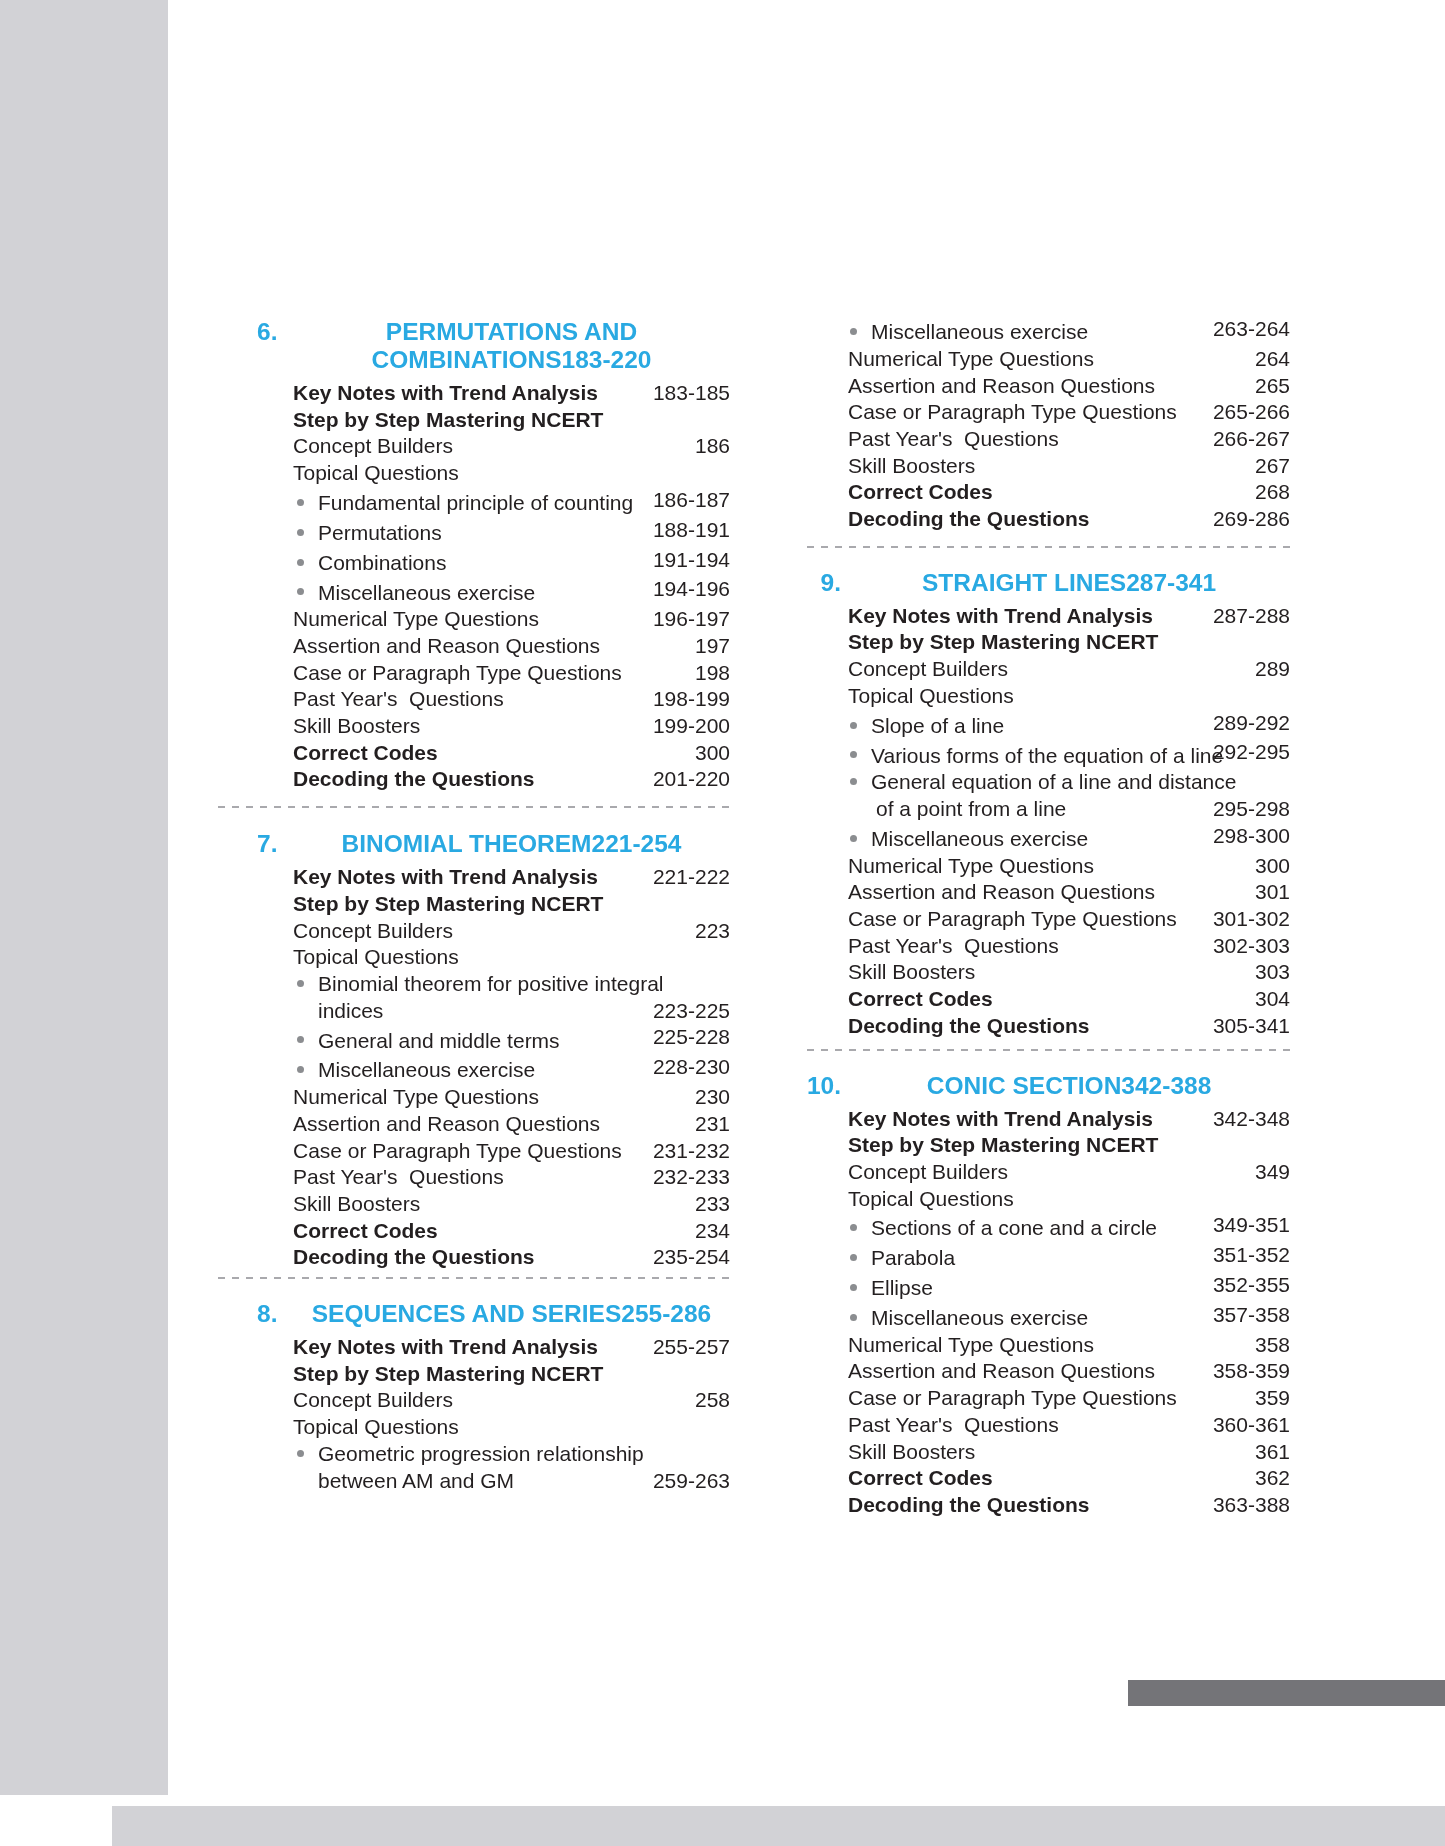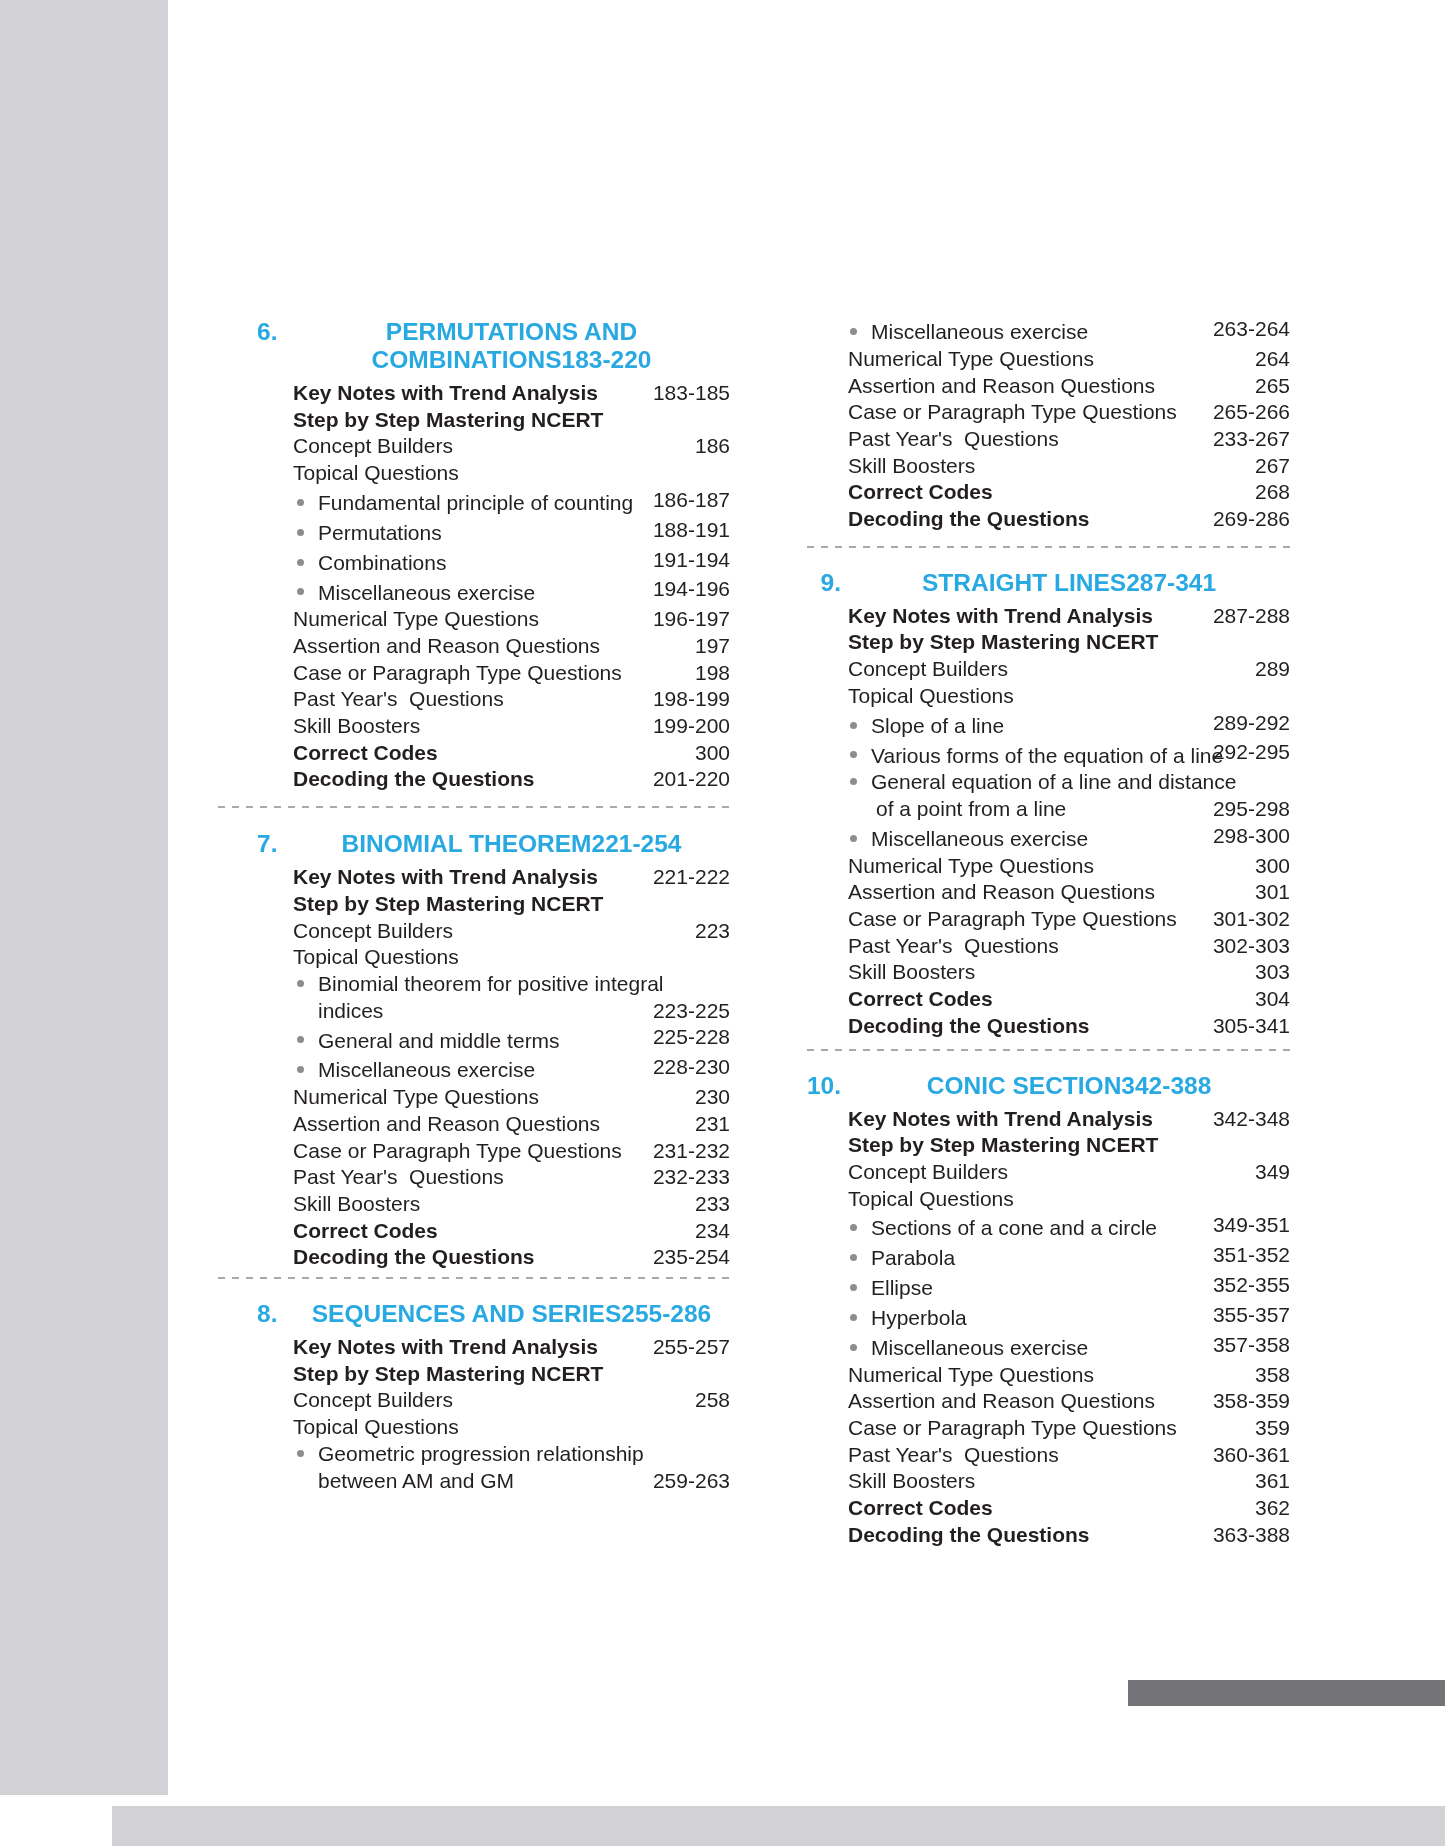--- a/index.html
+++ b/index.html
@@ -263,21 +263,21 @@
           <div class="row">
             <span class="row-label"><span class="txt">Assertion and Reason Questions</span></span>
             <span class="row-pages">265</span>
           </div>
           <div class="row">
             <span class="row-label"><span class="txt">Case or Paragraph Type Questions</span></span>
             <span class="row-pages">265-266</span>
           </div>
           <div class="row">
             <span class="row-label"><span class="txt">Past Year's  Questions</span></span>
-            <span class="row-pages">233-267</span>
+            <span class="row-pages">266-267</span>
           </div>
           <div class="row">
             <span class="row-label"><span class="txt">Skill Boosters</span></span>
             <span class="row-pages">267</span>
           </div>
           <div class="row bold">
             <span class="row-label"><span class="txt">Correct Codes</span></span>
             <span class="row-pages">268</span>
           </div>
           <div class="row bold">
@@ -398,24 +398,20 @@
           </div>
           <div class="row bullet">
             <span class="row-label"><span class="dot"></span><span class="txt">Parabola</span></span>
             <span class="row-pages">351-352</span>
           </div>
           <div class="row bullet">
             <span class="row-label"><span class="dot"></span><span class="txt">Ellipse</span></span>
             <span class="row-pages">352-355</span>
           </div>
           <div class="row bullet">
-            <span class="row-label"><span class="dot"></span><span class="txt">Hyperbola</span></span>
-            <span class="row-pages">355-357</span>
-          </div>
-          <div class="row bullet">
             <span class="row-label"><span class="dot"></span><span class="txt">Miscellaneous exercise</span></span>
             <span class="row-pages">357-358</span>
           </div>
           <div class="row">
             <span class="row-label"><span class="txt">Numerical Type Questions</span></span>
             <span class="row-pages">358</span>
           </div>
           <div class="row">
             <span class="row-label"><span class="txt">Assertion and Reason Questions</span></span>
             <span class="row-pages">358-359</span>

